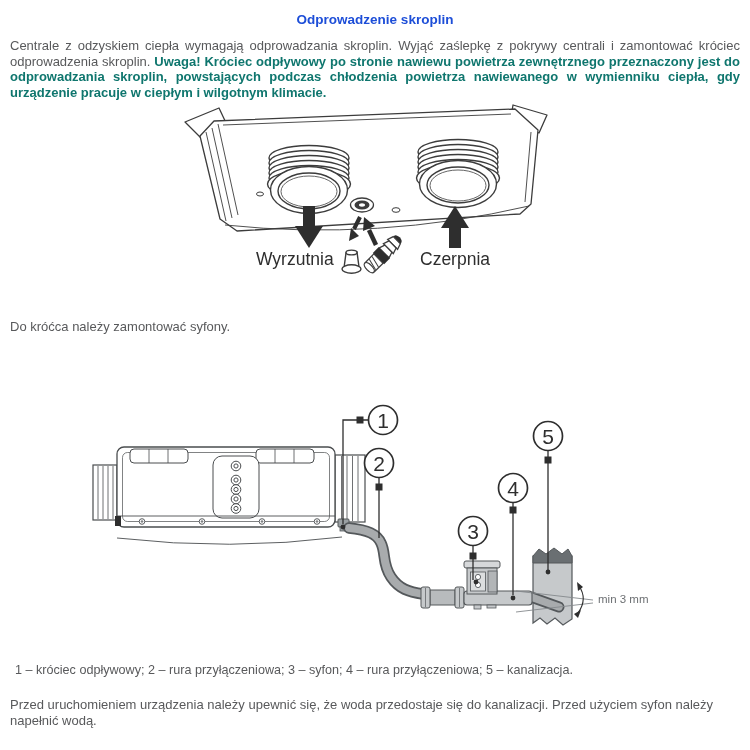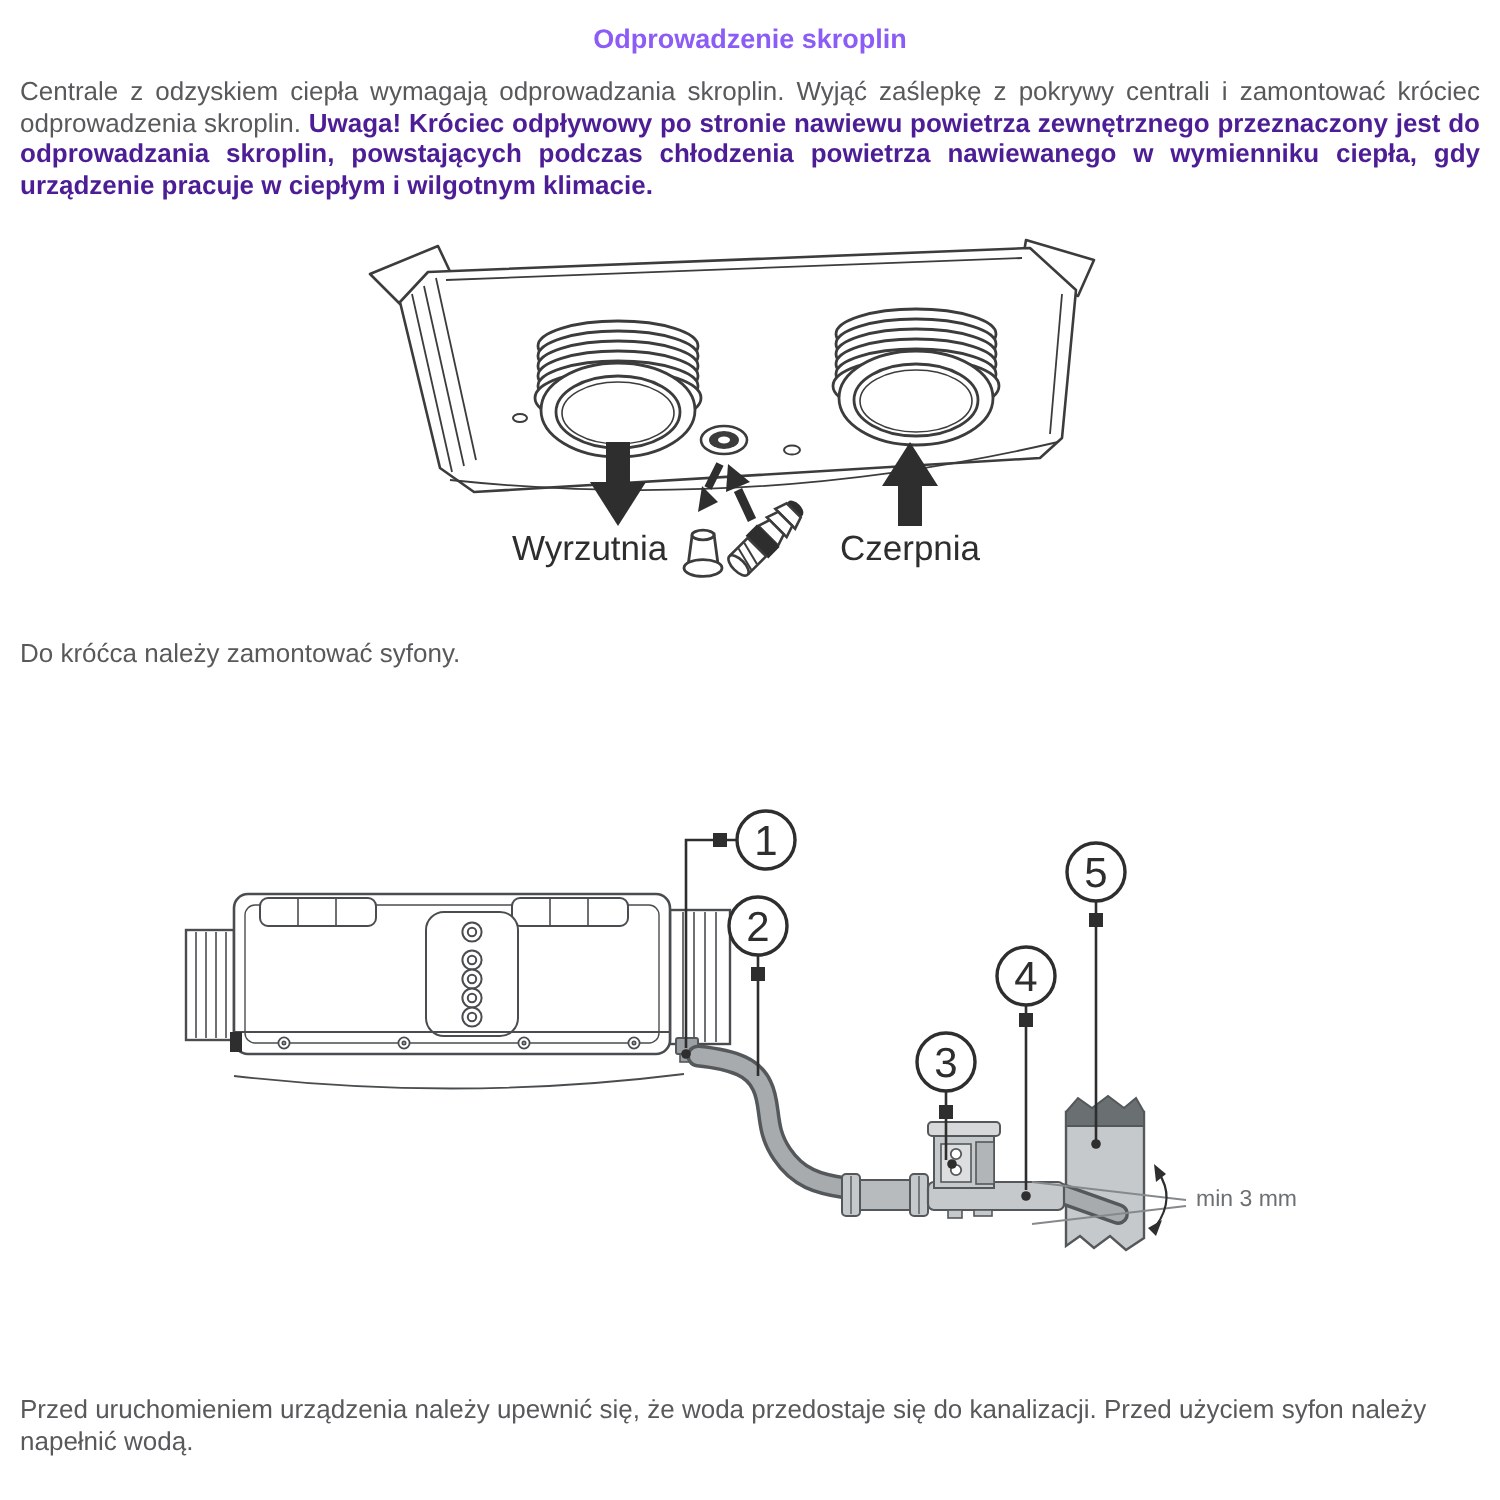--- a/index.html
+++ b/index.html
@@ -2,32 +2,32 @@
 <html><head>
 <meta charset="utf-8">
 <style>
   html,body{margin:0;padding:0;background:#ffffff;}
   .page{
     position:relative;width:750px;height:750px;background:#ffffff;overflow:hidden;
     font-family:"Liberation Sans","DejaVu Sans",sans-serif;color:#58595b;
   }
   .title{
     position:absolute;top:12px;left:0;width:750px;margin:0;text-align:center;
-    font-size:13.5px;font-weight:bold;color:#8b5cf6;
+    font-size:13.5px;font-weight:bold;color:#1d4ed8;
   }
   .para{position:absolute;left:10px;right:10px;margin:0;font-size:13px;line-height:15.6px;}
   .justify{text-align:justify;}
-  .para b{color:#4c1d95;}
+  .para b{color:#0f766e;}
   #para1{top:38px;}
   #para2{top:319px;}
   .block{display:block;}
   #legend{top:663px;left:15px;font-size:12.6px;}
   #para3{top:697px;}
   .diagram{position:absolute;}
-  #diagram1{top:113px;left:163px;}
+  #diagram1{top:98px;left:163px;}
   #diagram2{top:392px;left:50px;}
   svg text{font-family:"Liberation Sans","DejaVu Sans",sans-serif;}
   .diag-label{font-size:17.5px;fill:#2e2e2e;font-weight:500;}
   .callout-num{font-size:21px;fill:#2e2e2e;text-anchor:middle;}
   .annot{font-size:11.5px;fill:#6d7073;}
 </style>
 </head>
 <body>
 
 <div class="page">
@@ -258,16 +258,17 @@
         <circle cx="423" cy="139" r="14.5" fill="#ffffff" stroke="#2e2e2e" stroke-width="1.7"></circle>
         <text x="423" y="146.5" class="callout-num">3</text>
         <circle cx="463" cy="96" r="14.5" fill="#ffffff" stroke="#2e2e2e" stroke-width="1.7"></circle>
         <text x="463" y="103.5" class="callout-num">4</text>
         <circle cx="498" cy="44" r="14.5" fill="#ffffff" stroke="#2e2e2e" stroke-width="1.7"></circle>
         <text x="498" y="51.5" class="callout-num">5</text>
       </g>
     </svg>
   </div>
 
+  <p class="para" id="legend">1 – króciec odpływowy; 2 – rura przyłączeniowa; 3 – syfon; 4 – rura przyłączeniowa; 5 – kanalizacja.</p>
 
   <p class="para" id="para3">Przed uruchomieniem urządzenia należy upewnić się, że woda przedostaje się do kanalizacji. Przed użyciem syfon należy napełnić wodą.</p>
 
 </div>
 
 </body></html>

